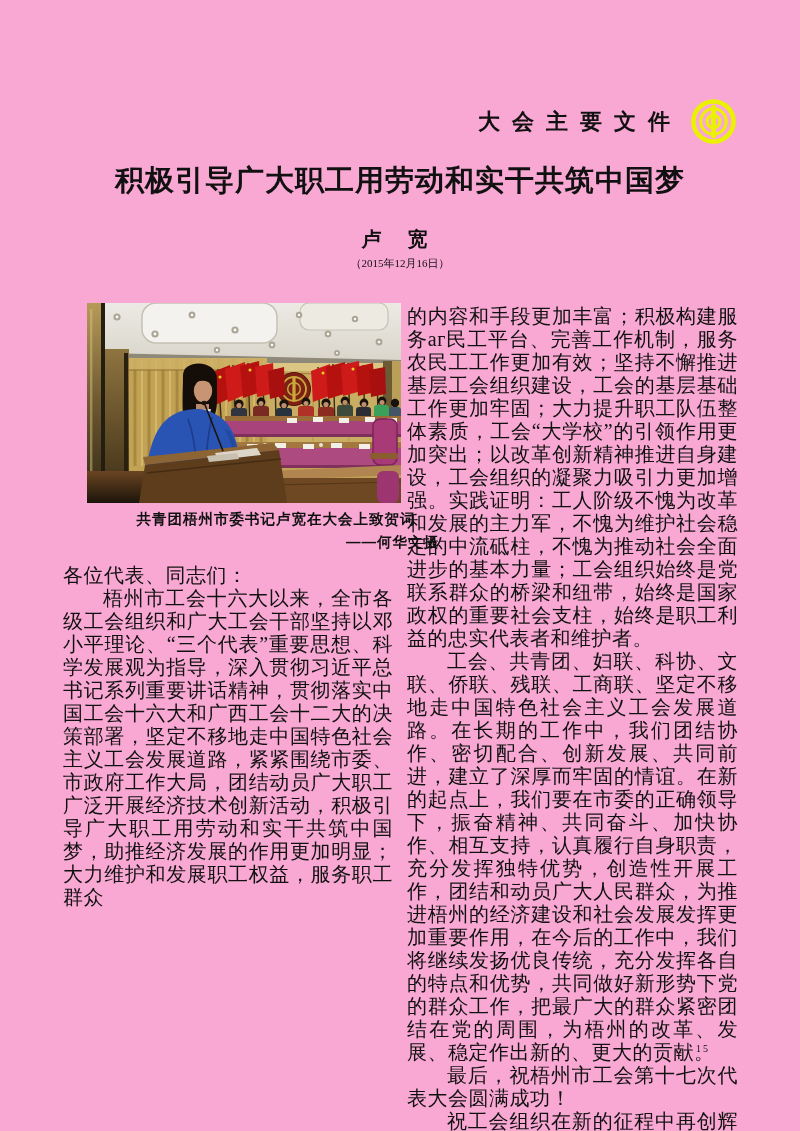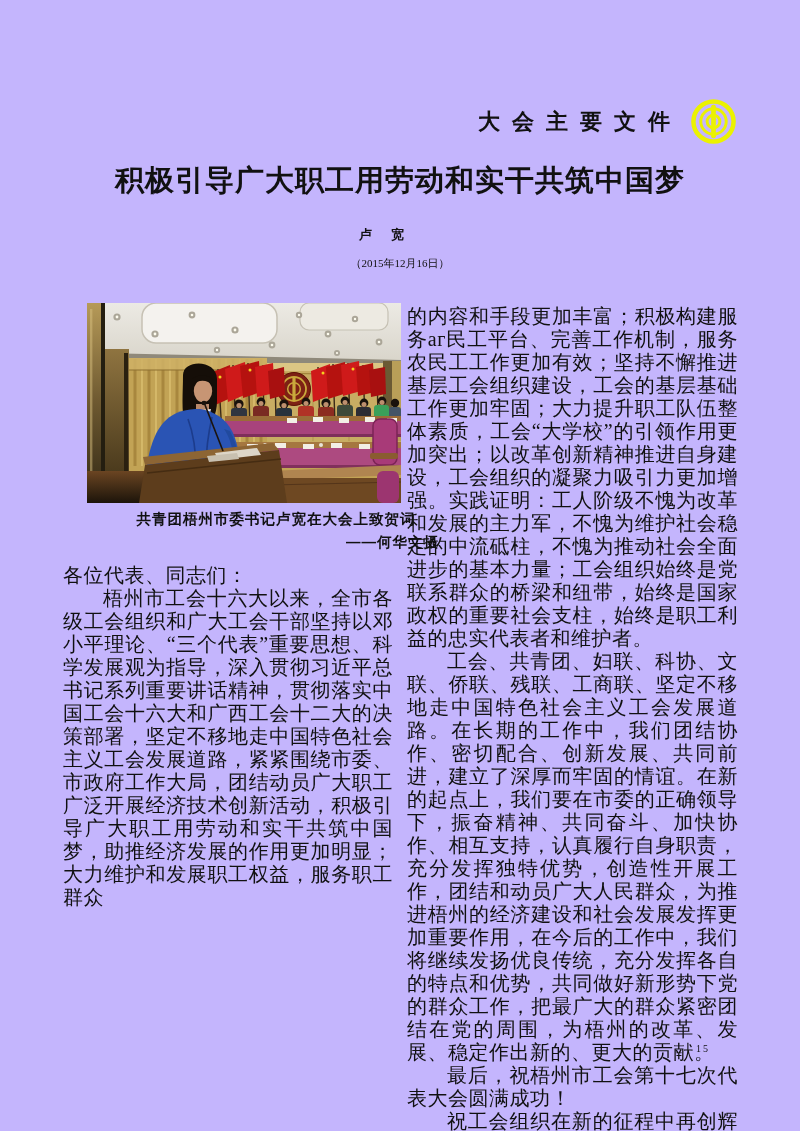--- a/index.html
+++ b/index.html
@@ -1,39 +1,39 @@
 <!DOCTYPE html>
 <html><head>
 <meta charset="utf-8">
 <style>
   html,body{margin:0;padding:0;background:#888;}
   .page{
-    position:relative;width:800px;height:1131px;background:#c4b5fd;
+    position:relative;width:800px;height:1131px;background:#f9a8d4;
     margin:0 auto;overflow:hidden;
     font-family:"Liberation Serif","DejaVu Serif",serif;color:#111;
   }
   
   .header-row{
     position:absolute;top:96px;right:63px;height:50px;
     display:flex;align-items:center;gap:8px;
   }
   .header-label{
     font-size:22px;font-weight:bold;letter-spacing:12px;
     font-family:"Liberation Serif","DejaVu Serif",serif;
     white-space:nowrap;transform:translateY(1px);
   }
   .logo-wrap{width:47px;height:47px;display:block;flex:0 0 auto;}
   
   .title{
     position:absolute;left:63px;top:161px;width:674px;margin:0;
     text-align:center;font-size:29px;font-weight:bold;letter-spacing:1px;
   }
   .author{
-    position:absolute;left:46px;top:226px;width:674px;
-    text-align:center;font-size:13px;font-weight:bold;letter-spacing:3px;
+    position:absolute;left:59px;top:226px;width:674px;
+    text-align:center;font-size:20px;font-weight:bold;letter-spacing:3px;
   }
   .date{
     position:absolute;left:63px;top:256px;width:674px;
     text-align:center;font-size:11px;
   }
   
   .photo-block{position:absolute;left:87px;top:303px;width:378px;margin:0;}
   .photo-svg{display:block;width:314px;height:200px;background:#c2a355;}
   .cap1{
     margin-top:7px;text-align:center;font-size:14.5px;font-weight:bold;

